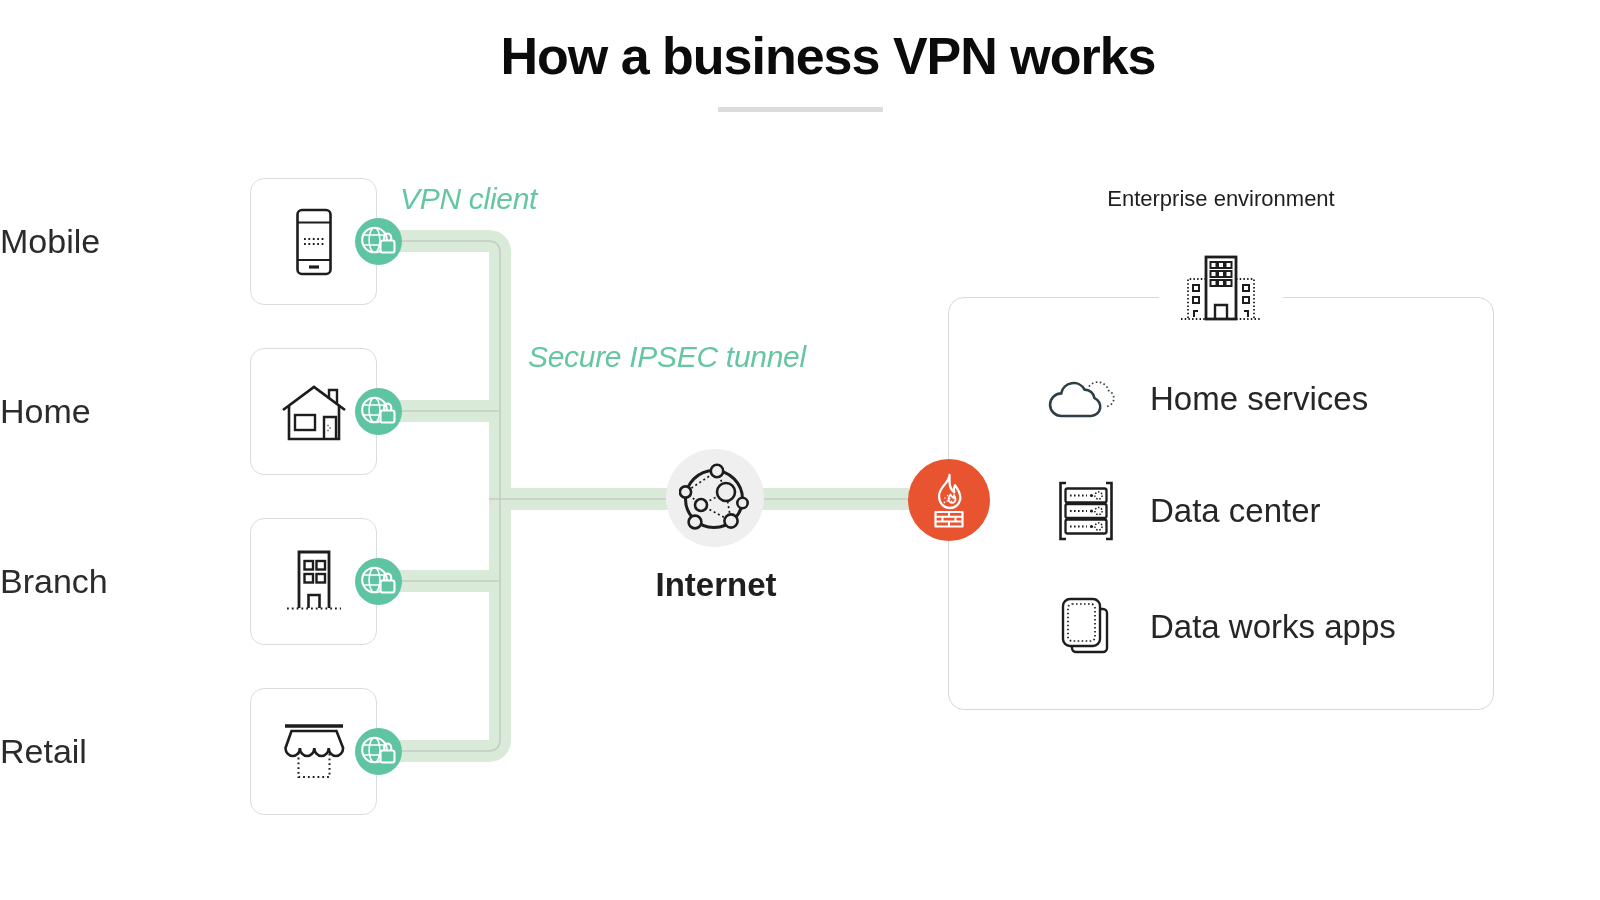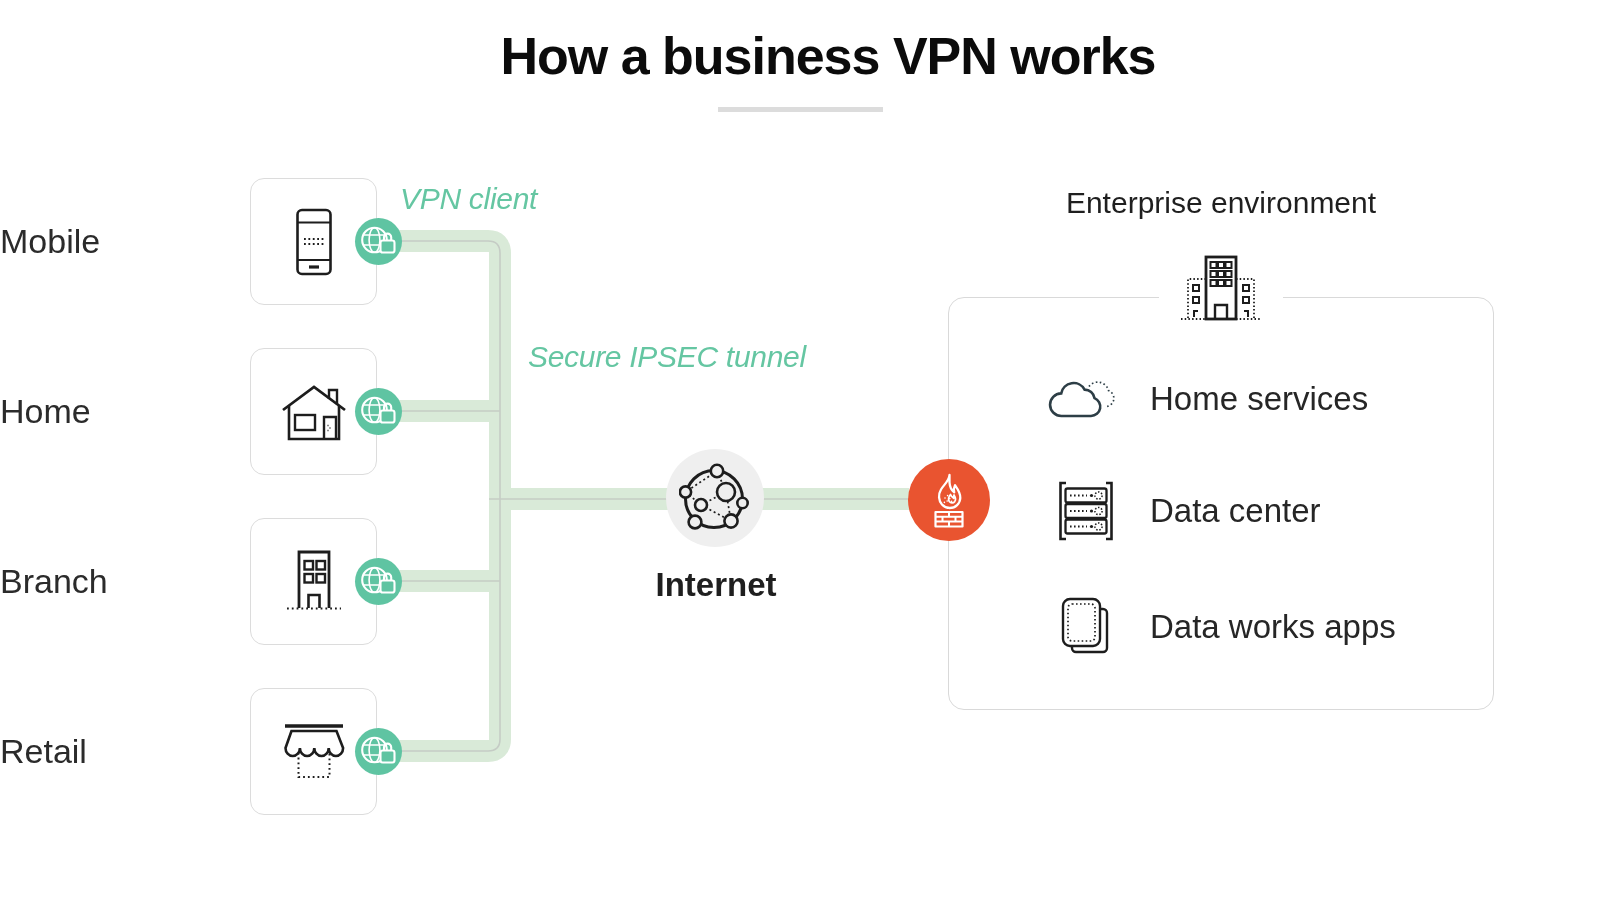--- a/index.html
+++ b/index.html
@@ -19,21 +19,21 @@
 
   .green-note{font-size:30px;font-style:italic;font-weight:500;color:#65c6a2;letter-spacing:-0.3px;}
 
   .internet-circle{left:666px;top:449px;width:98px;height:98px;border-radius:50%;background:#efefef;
                    display:flex;align-items:center;justify-content:center;z-index:5;}
   .internet-label{top:566px;left:716px;transform:translateX(-50%);font-size:33px;font-weight:700;color:#1f1f1f;}
 
   .firewall-circle{left:908px;top:459px;width:82px;height:82px;border-radius:50%;background:#e95430;
                    display:flex;align-items:center;justify-content:center;z-index:7;}
 
-  .ent-title{left:948px;top:186px;width:546px;text-align:center;font-size:30px;font-weight:500;color:#1f1f1f;}
+  .ent-title{left:948px;top:186px;width:546px;text-align:center;font-size:22px;font-weight:500;color:#1f1f1f;}
   .ent-box{left:948px;top:297px;width:546px;height:413px;border:1.5px solid #d9d9d9;border-radius:16px;
            background:#fff;box-sizing:border-box;z-index:4;}
   .ent-building{left:1159px;top:253px;padding:0 14px;background:#fff;z-index:5;line-height:0;}
   .ent-icon{display:flex;align-items:center;justify-content:center;}
   .ent-item-label{font-size:33px;font-weight:500;color:#262626;line-height:42px;}
 
   svg{display:block;}
   .tunnel-svg{left:0;top:0;z-index:1;}
 </style>
 </head>

